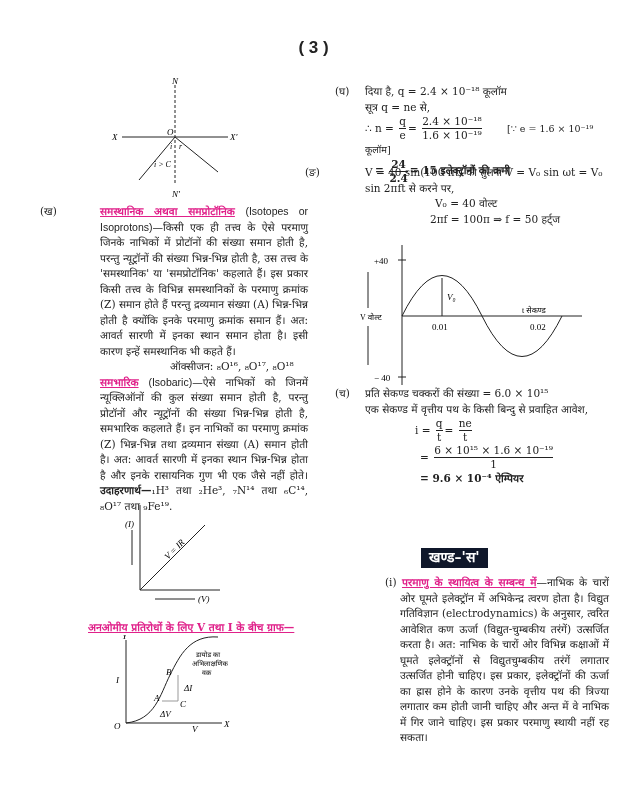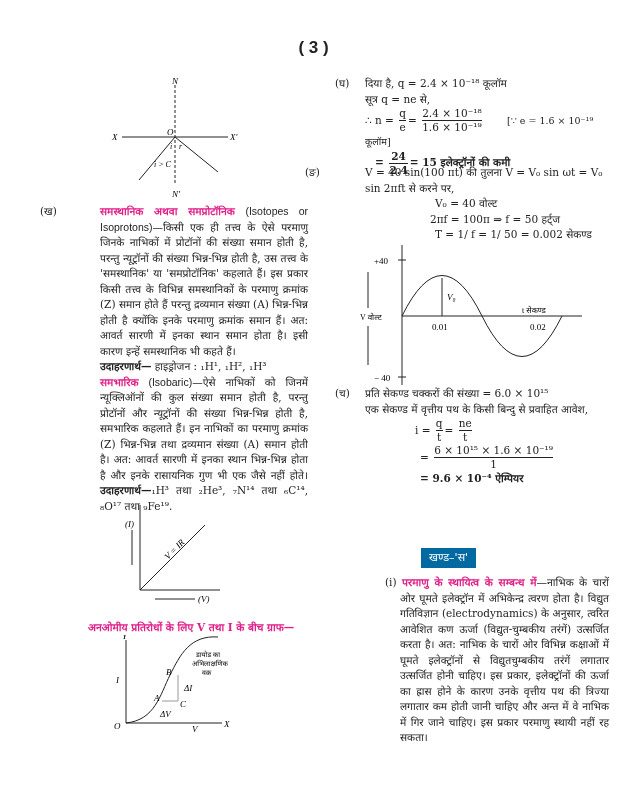--- a/index.html
+++ b/index.html
@@ -1,28 +1,28 @@
 <!DOCTYPE html>
 <html><head>
 <meta charset="utf-8">
 <style>
   html, body { margin:0; padding:0; background:#ffffff; }
   body { width:627px; height:810px; position:relative; overflow:hidden;
          font-family:"DejaVu Serif", serif; color:#222; font-size:10.5px; line-height:15.5px; }
   .abs { position:absolute; }
   .pagenum { left:0; width:627px; top:40px; text-align:center; font-family:"Liberation Sans", sans-serif;
              font-weight:bold; font-size:17px; color:#222; }
-  .mag { color:#e0218a; font-weight:bold; }
+  .mag { color:#e0218a; font-weight:bold;text-decoration:underline; }
   .label { display:inline-block; width:30px; }
   .para { text-align:justify; }
   .sans { font-family:"Liberation Sans", sans-serif; }
   .frac { display:inline-block; vertical-align:middle; text-align:center; margin:0 2px; }
   .frac span { display:block; line-height:13px; }
   .frac .num { border-bottom:1px solid #222; }
-  .badge { background:#0369a1; color:#fff; font-weight:normal; padding:2px 8px; font-size:11px; }
+  .badge { background:#0f172a; color:#fff; font-weight:bold; padding:2px 8px; font-size:14px; }
   .qnum { color:#e0218a; font-weight:bold; }
   svg text { font-family:"Liberation Serif", serif; }
 </style>
 </head>
 <body>
 
 <div class="abs pagenum">( 3 )</div>
 
 <svg class="abs" style="left:100px;top:75px" width="170" height="125">
   <line x1="75" y1="10" x2="75" y2="110" stroke="#222" stroke-dasharray="3,2"></line>
@@ -34,21 +34,21 @@
   <text x="12" y="65" font-size="9" font-style="italic">X</text>
   <text x="130" y="65" font-size="9" font-style="italic">X'</text>
   <text x="67" y="60" font-size="9" font-style="italic">O</text>
   <text x="70" y="74" font-size="8" font-style="italic">i</text>
   <text x="79" y="74" font-size="8" font-style="italic">r</text>
   <text x="54" y="92" font-size="8" font-style="italic">i &gt; C</text>
 </svg>
 
 <div class="abs para" style="left:70px;top:204px;width:238px">
   <div style="text-indent:-30px;padding-left:30px"><span class="label">(ख)</span><span class="mag">समस्थानिक अथवा समप्रोटॉनिक</span> <span class="sans">(Isotopes or Isoprotons)</span><span>—किसी एक ही तत्त्व के ऐसे परमाणु जिनके नाभिकों में प्रोटॉनों की संख्या समान होती है, परन्तु न्यूट्रॉनों की संख्या भिन्न-भिन्न होती है, उस तत्त्व के 'समस्थानिक' या 'समप्रोटॉनिक' कहलाते हैं। इस प्रकार किसी तत्त्व के विभिन्न समस्थानिकों के परमाणु क्रमांक (Z) समान होते हैं परन्तु द्रव्यमान संख्या (A) भिन्न-भिन्न होती है क्योंकि इनके परमाणु क्रमांक समान हैं। अत: आवर्त सारणी में इनका स्थान समान होता है। इसी कारण इन्हें समस्थानिक भी कहते हैं।</span></div>
-  <div style="padding-left:30px"><b>उदाहरणार्थ—</b> <span>हाइड्रोजन :</span> <span>₁H¹, ₁H², ₁H³</span></div>
+  <div style="padding-left:100px"><span>ऑक्सीजन:</span> <span>₈O¹⁶, ₈O¹⁷, ₈O¹⁸</span></div>
   <div style="padding-left:30px"><span class="mag">समभारिक</span> <span class="sans">(Isobaric)</span><span>—ऐसे नाभिकों को जिनमें न्यूक्लिऑनों की कुल संख्या समान होती है, परन्तु प्रोटॉनों और न्यूट्रॉनों की संख्या भिन्न-भिन्न होती है, समभारिक कहलाते हैं। इन नाभिकों का परमाणु क्रमांक (Z) भिन्न-भिन्न तथा द्रव्यमान संख्या (A) समान होती है। अत: आवर्त सारणी में इनका स्थान भिन्न-भिन्न होता है और इनके रासायनिक गुण भी एक जैसे नहीं होते।</span> <b>उदाहरणार्थ—</b><span>₁H³ तथा ₂He³, ₇N¹⁴ तथा ₆C¹⁴, ₈O¹⁷ तथा ₉Fe¹⁹.</span></div>
 </div>
 
 <svg class="abs" style="left:120px;top:505px" width="110" height="105">
   <line x1="20" y1="0" x2="20" y2="85" stroke="#222"></line>
   <line x1="20" y1="85" x2="100" y2="85" stroke="#222"></line>
   <line x1="20" y1="85" x2="85" y2="20" stroke="#222"></line>
   <line x1="12" y1="60" x2="12" y2="25" stroke="#222"></line>
   <text x="5" y="22" font-size="9" font-style="italic">(I)</text>
   <line x1="35" y1="94" x2="75" y2="94" stroke="#222"></line>
@@ -71,37 +71,36 @@
   <text x="44" y="66" font-size="9" font-style="italic">A</text>
   <text x="56" y="40" font-size="9" font-style="italic">B</text>
   <text x="70" y="72" font-size="9" font-style="italic">C</text>
   <text x="74" y="56" font-size="9" font-style="italic">ΔI</text>
   <text x="50" y="82" font-size="9" font-style="italic">ΔV</text>
   <text x="86" y="22" font-size="7">डायोड का</text>
   <text x="82" y="31" font-size="7">अभिलाक्षणिक</text>
   <text x="92" y="40" font-size="7">वक्र</text>
 </svg>
 
-<div class="abs" style="left:335px;top:76px;width:275px">
+<div class="abs" style="left:335px;top:84px;width:275px">
   <div><span class="label">(घ)</span><span>दिया है, q = 2.4 × 10⁻¹⁸ कूलॉम</span></div>
   <div style="padding-left:30px">सूत्र q = ne से,</div>
   <div style="padding-left:30px">
     <span>∴  n =</span>
     <span class="frac"><span class="num">q</span><span>e</span></span>=
     <span class="frac"><span class="num">2.4 × 10⁻¹⁸</span><span>1.6 × 10⁻¹⁹</span></span>
     <span style="margin-left:20px;font-size:9.5px">[∵ e = 1.6 × 10⁻¹⁹ कूलॉम]</span>
   </div>
   <div style="padding-left:40px"><b>= <span class="frac"><span class="num">24</span><span>2.4</span></span><span>= 15 इलेक्ट्रॉनों की कमी</span></b></div>
 </div>
 
 <div class="abs" style="left:335px;top:165px;width:275px">
   <div style="text-indent:-30px;padding-left:30px"><span class="label">(ङ)</span><span>V = 40 sin(100 πt) की तुलना V = V₀ sin ωt = V₀ sin 2πft से करने पर,</span></div>
   <div style="padding-left:100px">V₀ = 40 वोल्ट</div>
   <div style="padding-left:95px">2πf = 100π ⇒  f = 50 हर्ट्ज</div>
-  <div style="padding-left:100px">T = 1/ f = 1/ 50 = 0.002 सेकण्ड</div>
 </div>
 
 <svg class="abs" style="left:360px;top:240px" width="240" height="150">
   <line x1="42" y1="5" x2="42" y2="145" stroke="#222"></line>
   <line x1="42" y1="76" x2="222" y2="76" stroke="#222"></line>
   <line x1="38" y1="20" x2="46" y2="20" stroke="#222"></line>
   <line x1="38" y1="137" x2="46" y2="137" stroke="#222"></line>
   <path d="M42 76 Q82 -5 122 76 T202 76" fill="none" stroke="#222"></path>
   <line x1="82" y1="38" x2="82" y2="76" stroke="#222"></line>
   <line x1="8" y1="32" x2="8" y2="68" stroke="#222"></line>

